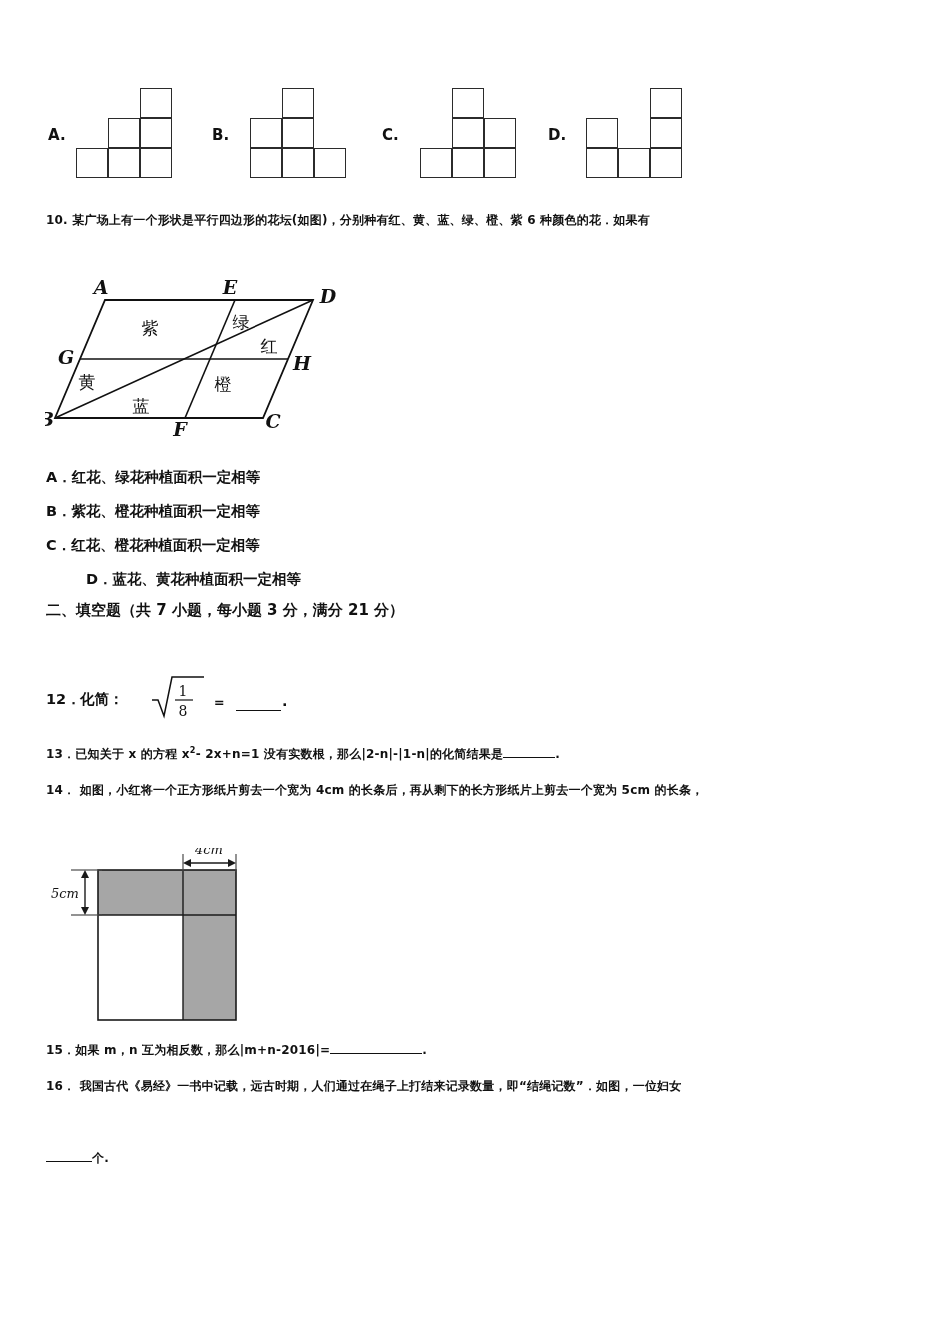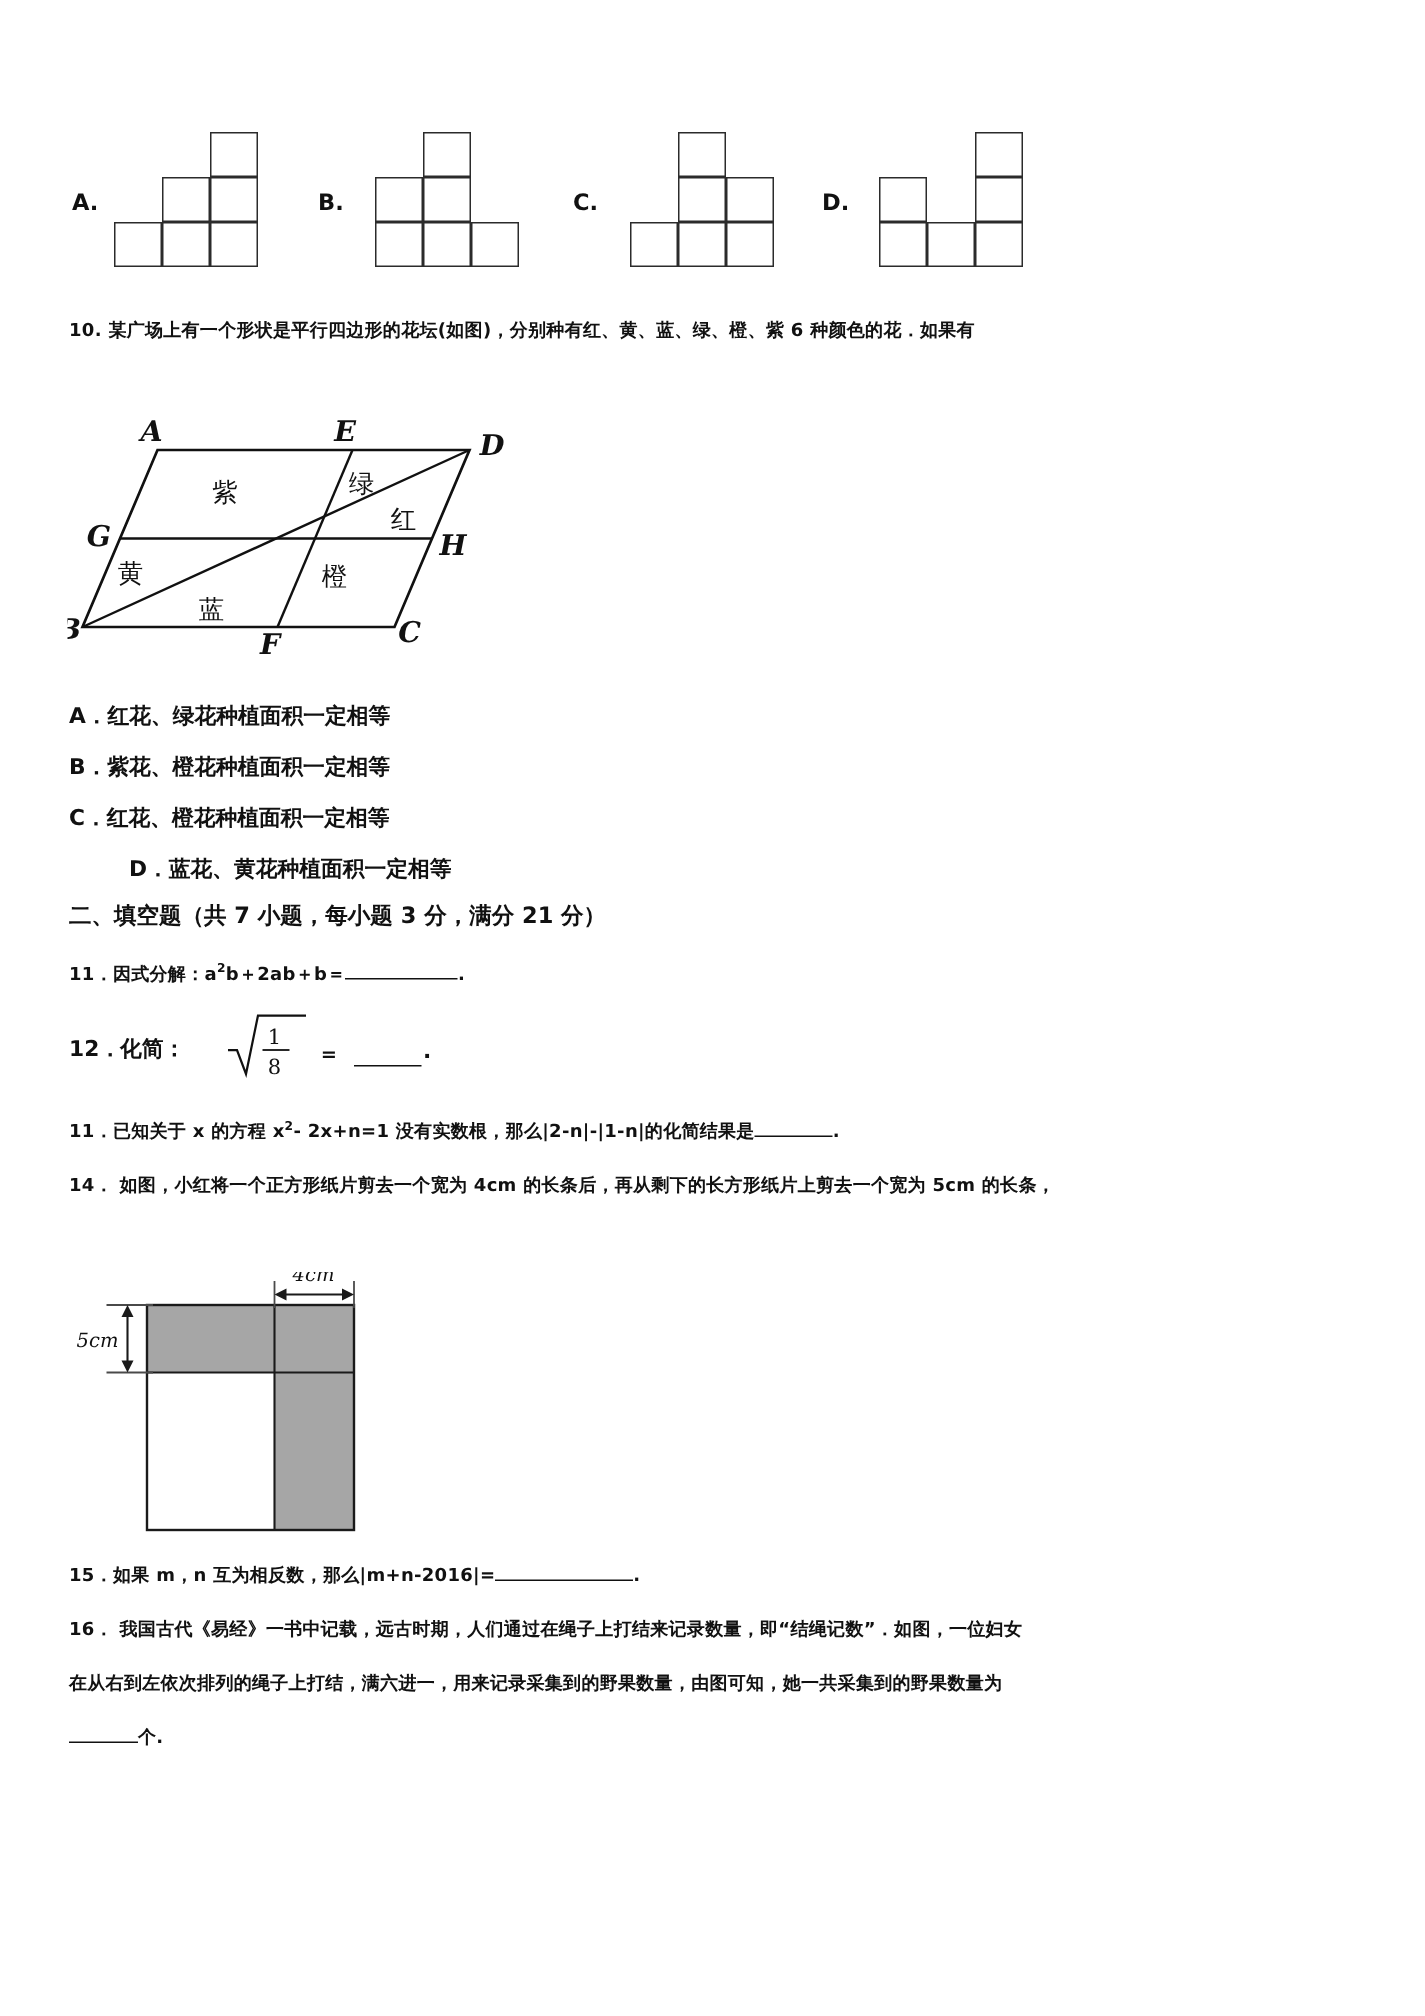--- a/index.html
+++ b/index.html
@@ -206,40 +206,37 @@
     </svg>
   </div>
 
   <div class="opt-text" style="left:46px; top:468px;">A．红花、绿花种植面积一定相等</div>
   <div class="opt-text" style="left:46px; top:502px;">B．紫花、橙花种植面积一定相等</div>
   <div class="opt-text" style="left:46px; top:536px;">C．红花、橙花种植面积一定相等</div>
   <div class="opt-text" style="left:46px; top:570px;margin-left:40px;">D．蓝花、黄花种植面积一定相等</div>
 
   <div class="sec-head" style="left:46px; top:601px;">二、填空题（共 7 小题，每小题 3 分，满分 21 分）</div>
 
-  <div class="q-text" style="left:46px; top:632px;">
-    <span>11．</span><span>因式分解：</span><span>a</span><sup>2</sup><span>b＋2ab＋b＝</span><span class="blank" style="width:75px;"></span><span>.</span>
-  </div>
 
   <div style="position:absolute; left:46px; top:672px; height:46px;">
     <span style="position:absolute; left:0; top:18px; font-size:14.5px; font-weight:bold; white-space:nowrap;">12．</span>
     <span style="position:absolute; left:34px; top:18px; font-size:14.5px; font-weight:bold; white-space:nowrap;">化简：</span>
     <svg style="position:absolute; left:104px; top:0;" width="56" height="48" viewBox="0 0 56 48">
       <path d="M2,28 L8,28 L14,44 L22,5 L54,5" fill="none" stroke="#111111" stroke-width="1.5"></path>
       <text x="33" y="24" text-anchor="middle" font-family="'DejaVu Serif','Liberation Serif',serif" font-size="14" fill="#111">1</text>
       <line x1="25" y1="28" x2="43" y2="28" stroke="#111111" stroke-width="1.2"></line>
       <text x="33" y="44" text-anchor="middle" font-family="'DejaVu Serif','Liberation Serif',serif" font-size="14" fill="#111">8</text>
     </svg>
     <span style="position:absolute; left:166px; top:21px; font-size:14.5px; font-weight:bold;">＝</span>
     <span class="blank" style="position:absolute; left:190px; top:21px; width:45px; height:17px;"></span>
     <span style="position:absolute; left:236px; top:21px; font-size:14.5px; font-weight:bold;">.</span>
   </div>
 
   <div class="q-text" style="left:46px; top:737px;">
-    <span>11．</span><span>已知关于 x 的方程 x</span><sup>2</sup><span>‑ 2x+n=1 没有实数根，那么|2‑n|‑|1‑n|的化简结果是</span><span class="blank" style="width:52px;"></span><span>.</span>
+    <span>13．</span><span>已知关于 x 的方程 x</span><sup>2</sup><span>‑ 2x+n=1 没有实数根，那么|2‑n|‑|1‑n|的化简结果是</span><span class="blank" style="width:52px;"></span><span>.</span>
   </div>
 
   <div class="q-text" style="left:46px; top:773px;">
     <span>14．</span>
     <span>如图，小红将一个正方形纸片剪去一个宽为 4cm 的长条后，再从剩下的长方形纸片上剪去一个宽为 5cm 的长条，</span>
   </div>
 
   <div class="sq-fig">
     <svg width="250" height="180" viewBox="0 0 250 180">
 
@@ -272,18 +269,17 @@
   </div>
 
   <div class="q-text" style="left:46px; top:1033px;">
     <span>15．</span><span>如果 m，n 互为相反数，那么|m+n‑2016|=</span><span class="blank" style="width:92px;"></span><span>.</span>
   </div>
 
   <div class="q-text" style="left:46px; top:1069px;">
     <span>16．</span>
     <span>我国古代《易经》一书中记载，远古时期，人们通过在绳子上打结来记录数量，即“结绳记数”．如图，一位妇女</span>
   </div>
-  <div class="q-text" style="left:46px; top:1105px;">在从右到左依次排列的绳子上打结，满六进一，用来记录采集到的野果数量，由图可知，她一共采集到的野果数量为</div>
   <div class="q-text" style="left:46px; top:1141px;">
     <span class="blank" style="width:46px;"></span><span>个.</span>
   </div>
 
 </div>
 
 </body></html>

